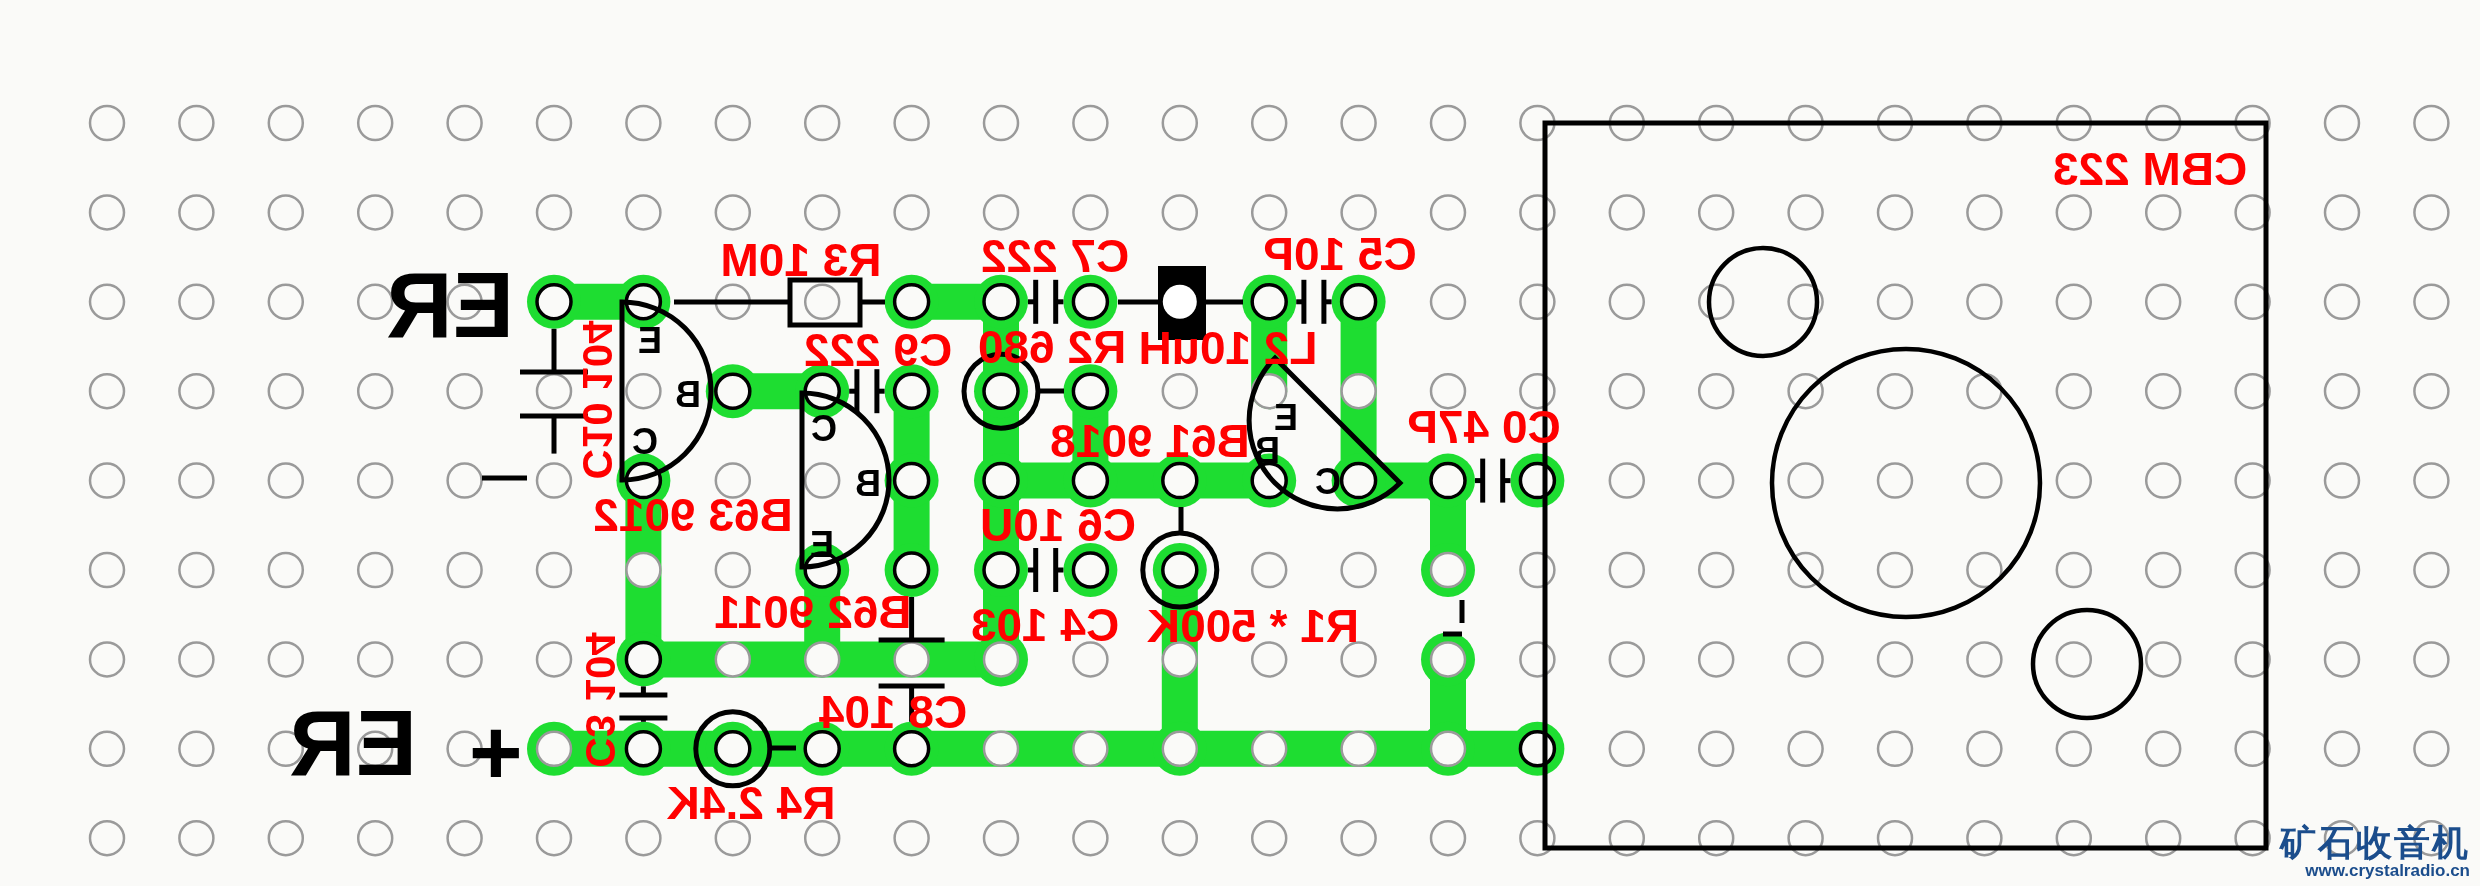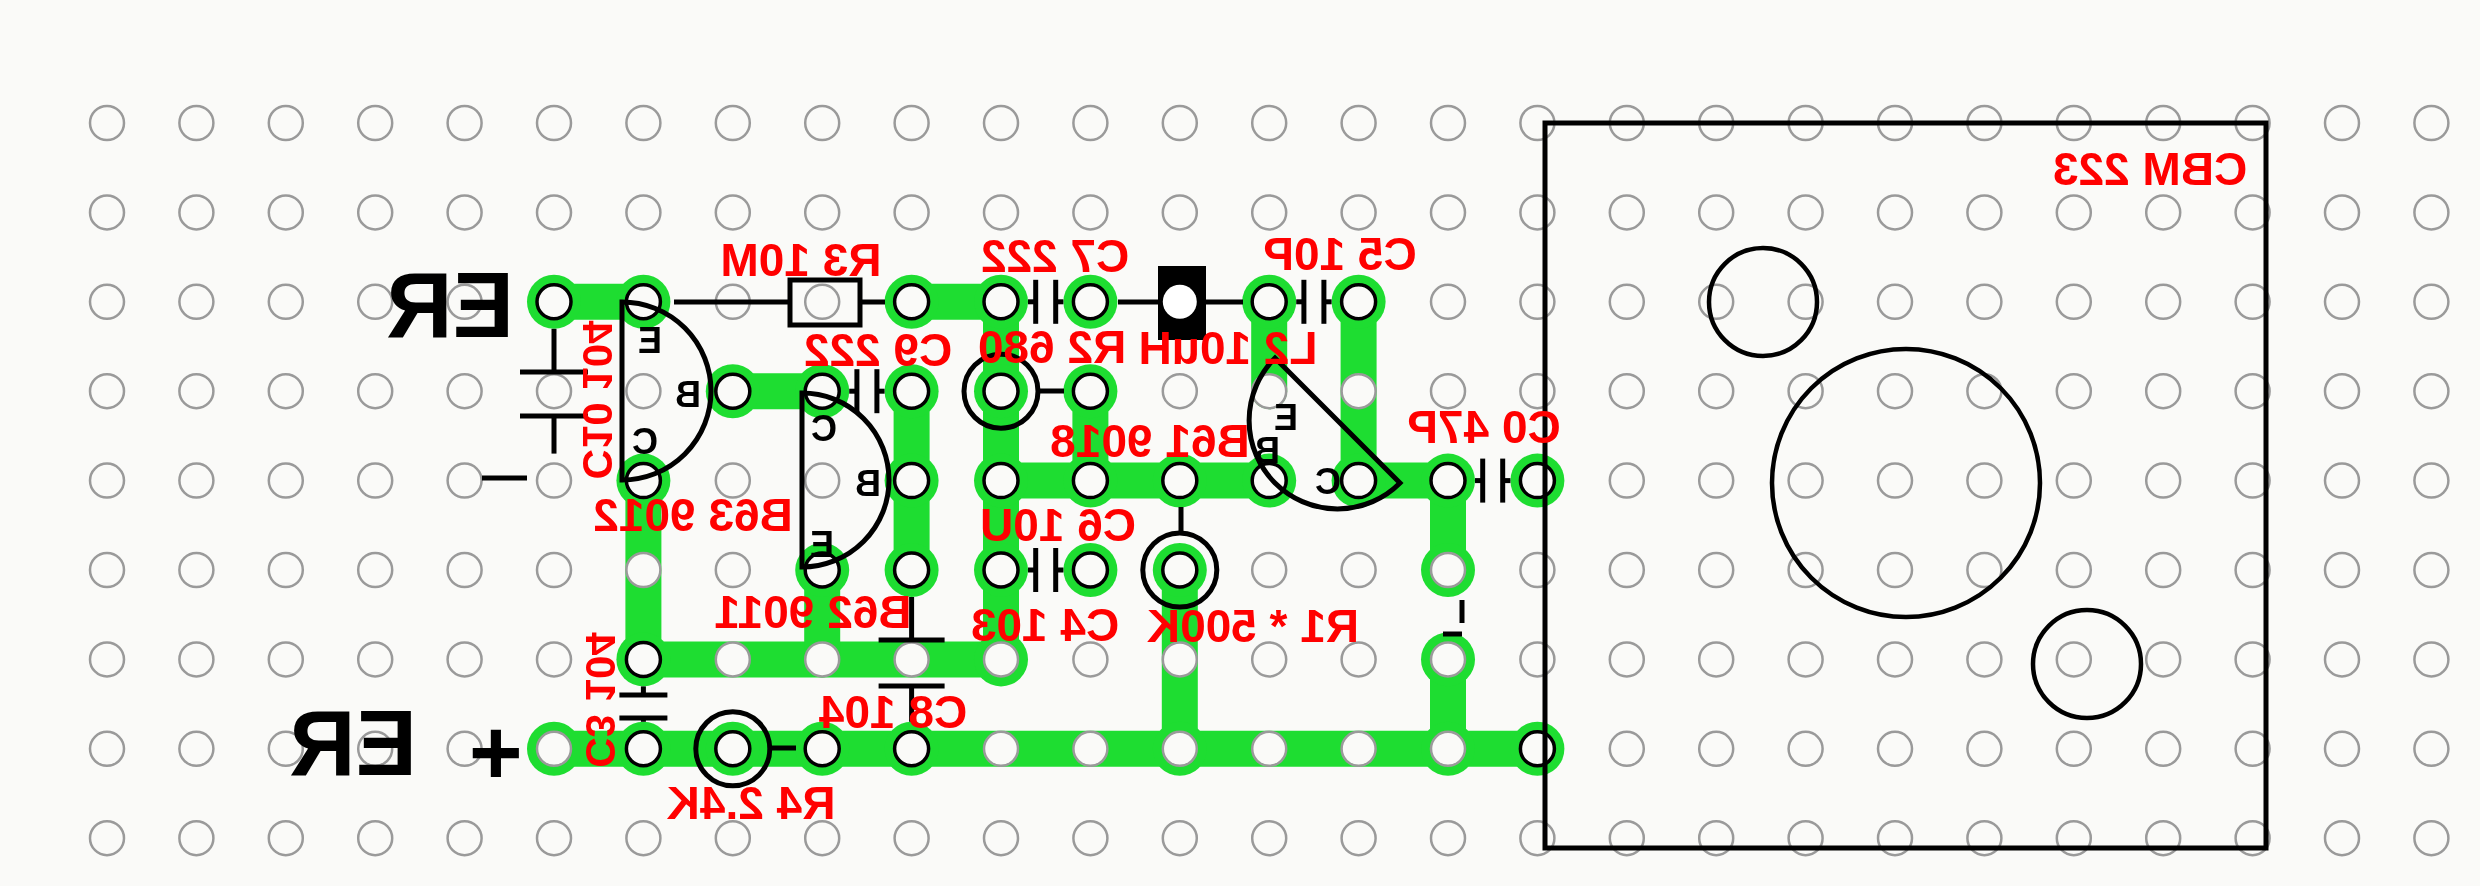--- a/index.html
+++ b/index.html
@@ -407,13 +407,17 @@
         <text transform="translate(893 712) scale(-1 1)" text-anchor="middle" dominant-baseline="central" fill="#ff0000" font-size="46" font-weight="bold" font-family="&quot;Liberation Sans&quot;, sans-serif">C8 104</text>
         <text transform="translate(751 803) scale(-1 1)" text-anchor="middle" dominant-baseline="central" fill="#ff0000" font-size="46" font-weight="bold" font-family="&quot;Liberation Sans&quot;, sans-serif">R4 2.4K</text>
         <text transform="translate(597 400) scale(-1 1) rotate(-90)" text-anchor="middle" dominant-baseline="central" fill="#ff0000" font-size="42" font-weight="bold" font-family="&quot;Liberation Sans&quot;, sans-serif">C10 104</text>
         <text transform="translate(600 700) scale(-1 1) rotate(-90)" text-anchor="middle" dominant-baseline="central" fill="#ff0000" font-size="42" font-weight="bold" font-family="&quot;Liberation Sans&quot;, sans-serif">C3 104</text>
         <text transform="translate(2150 169) scale(-1 1)" text-anchor="middle" dominant-baseline="central" fill="#ff0000" font-size="46" font-weight="bold" font-family="&quot;Liberation Sans&quot;, sans-serif">CBM 223</text>
         <text transform="translate(450 305) scale(-1 1)" text-anchor="middle" dominant-baseline="central" fill="#000000" font-size="92" font-weight="bold" font-family="&quot;Liberation Sans&quot;, sans-serif">ER</text>
         <text transform="translate(353 743) scale(-1 1)" text-anchor="middle" dominant-baseline="central" fill="#000000" font-size="92" font-weight="bold" font-family="&quot;Liberation Sans&quot;, sans-serif">ER</text>
         <text transform="translate(496 752) scale(-1 1)" text-anchor="middle" dominant-baseline="central" fill="#000000" font-size="92" font-weight="bold" font-family="&quot;Liberation Sans&quot;, sans-serif">+</text>
       </g>
     </svg>
+  <div id="watermark" style="color: rgb(27, 77, 140);">
+    <span class="cn">矿石收音机</span>
+    <span class="url">www.crystalradio.cn</span>
+  </div>
 </div>
 
 </body></html>

